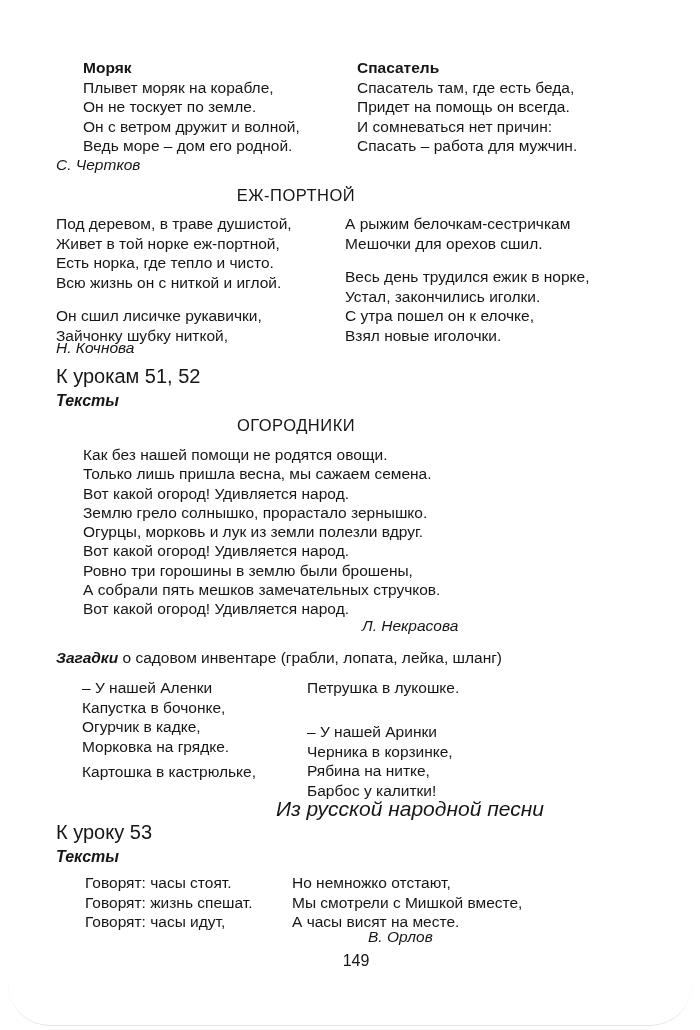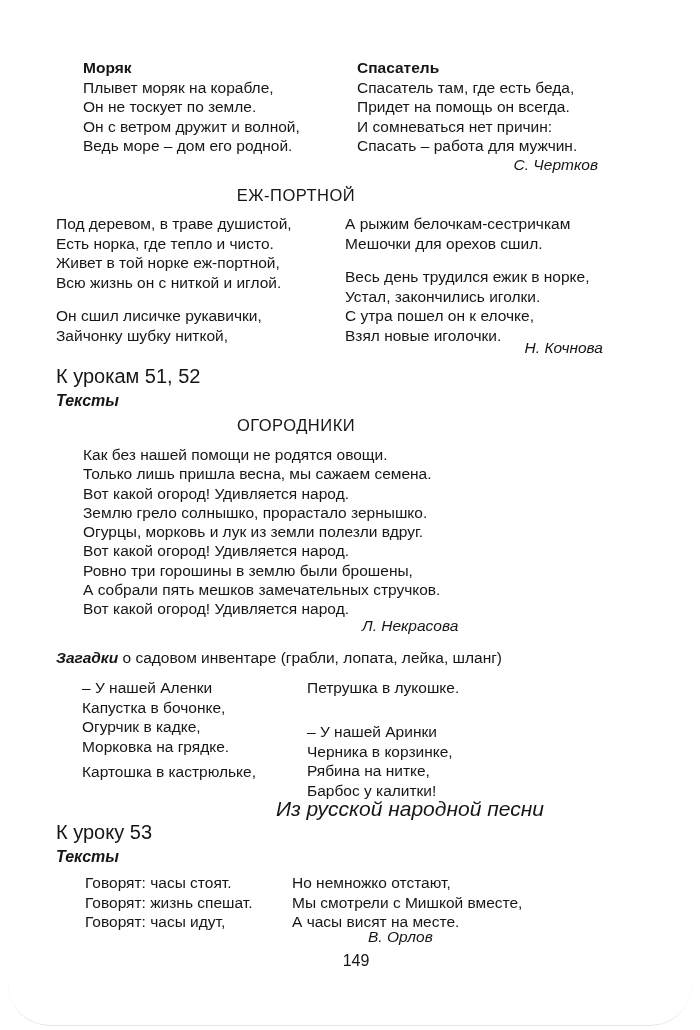--- a/index.html
+++ b/index.html
@@ -13,21 +13,21 @@
     color: #161616;
     overflow: hidden;
   }
   .abs { position: absolute; }
   .line { white-space: pre; }
   .poem-title { font-weight: bold; }
   .section-heading { font-size: 16.5px; letter-spacing: 0.5px; }
   .lesson-heading { font-weight: normal; font-size: 20px; }
   .lesson-sub { font-weight: bold; font-style: italic; font-size: 16px; }
   .author { font-style: italic; }
-  .author-right { text-align: right; }
+  .author-right { }
   .lead-term { font-weight: bold; font-style: italic; }
   .source-line { font-size: 21px; font-style: italic; }
   .center { text-align: center; }
   .page-num { font-size: 16px; padding-left: 9px; }
   .page-edge {
     position: absolute;
     left: 8px; right: 8px; bottom: 4px; height: 50px;
     border-bottom: 1px solid #e4e4e4;
     border-radius: 0 0 42px 42px;
     pointer-events: none;
@@ -52,22 +52,22 @@
       <div class="line">Придет на помощь он всегда.</div>
       <div class="line">И сомневаться нет причин:</div>
       <div class="line">Спасать – работа для мужчин.</div>
     </div>
 </div>
 <div class="abs author author-right" style="left:56px; top:155px; width:542px;">С. Чертков</div>
 
 <div class="abs section-heading center" style="left:0; top:186px; width:592px;">ЕЖ-ПОРТНОЙ</div>
 <div class="abs" style="left:56px; top:214px;">
     <div class="line">Под деревом, в траве душистой,</div>
+    <div class="line">Живет в той норке еж-портной,</div>
     <div class="line">Есть норка, где тепло и чисто.</div>
-    <div class="line">Живет в той норке еж-портной,</div>
     <div class="line">Всю жизнь он с ниткой и иглой.</div>
   </div>
 <div class="abs" style="left:56px; top:306px;">
     <div class="line">Он сшил лисичке рукавички,</div>
     <div class="line">Зайчонку шубку ниткой,</div>
   </div>
 <div class="abs" style="left:345px; top:214px;">
     <div class="line">А рыжим белочкам-сестричкам</div>
     <div class="line">Мешочки для орехов сшил.</div>
   </div>

